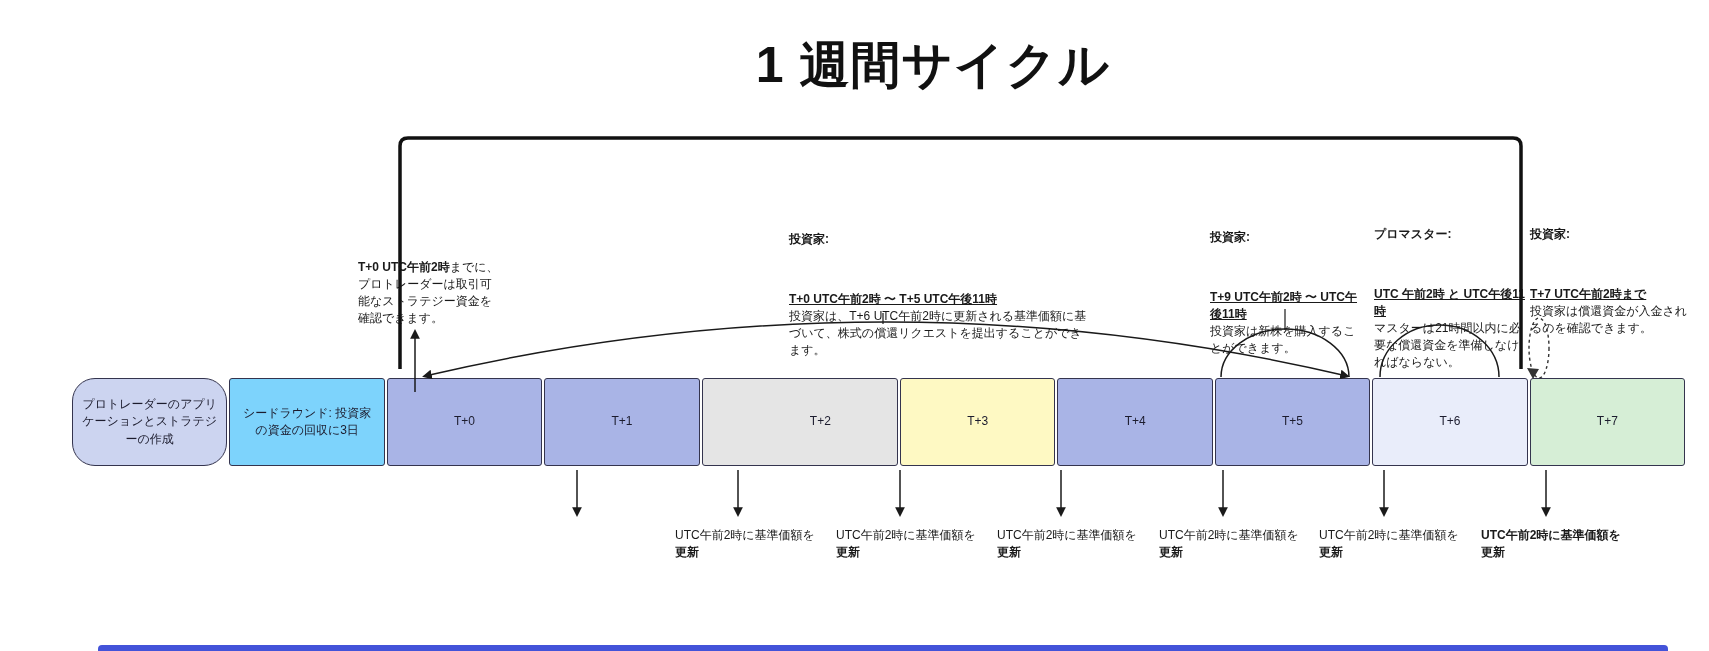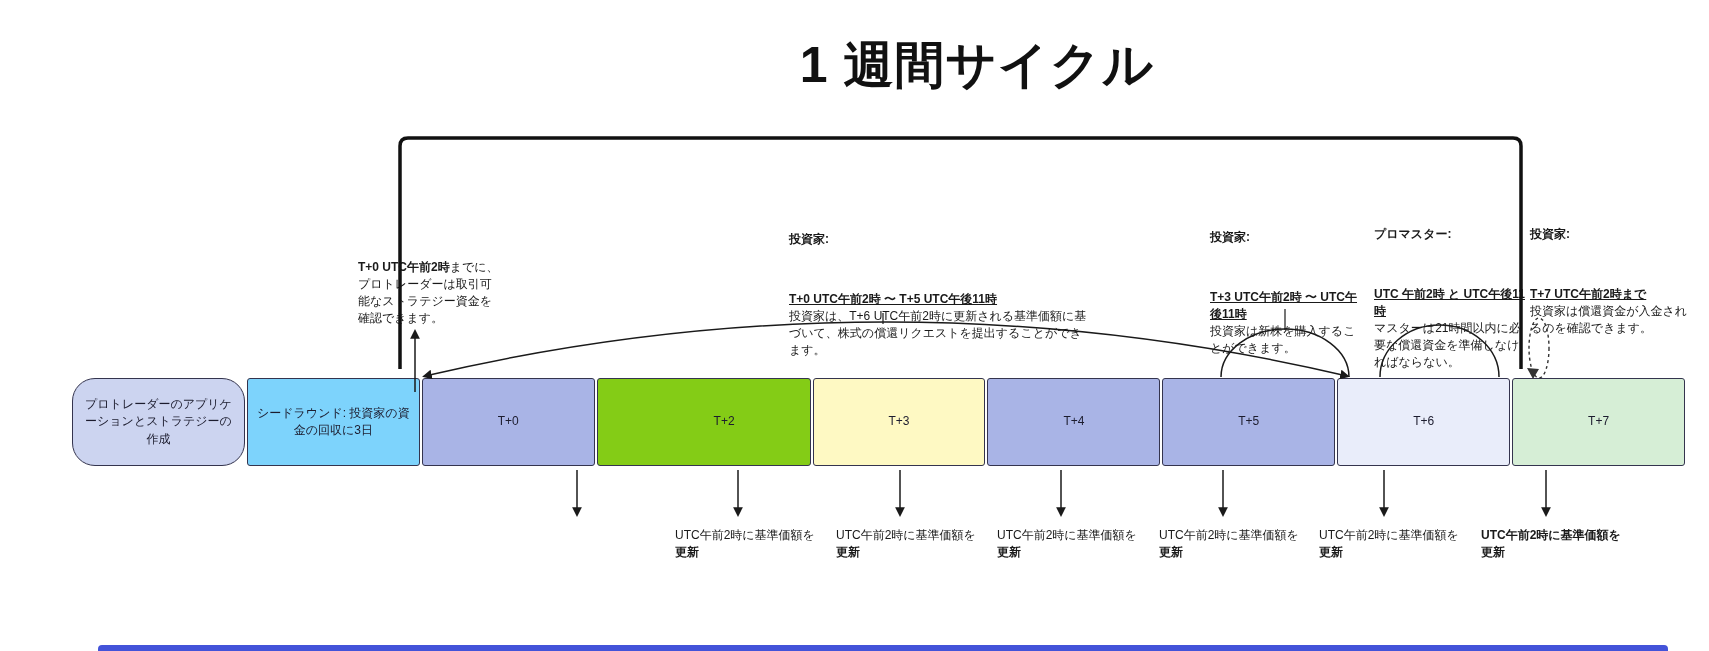--- a/index.html
+++ b/index.html
@@ -17,21 +17,20 @@
   .title {
     position:absolute;
     top:32px;
     left:933px;
     transform:translateX(-50%);
     font-size:50px;
     font-weight:800;
     color:#111;
     white-space:nowrap;
     letter-spacing:1px;
-    margin-left:44px;
   }
   .overlay {
     position:absolute;
     left:0; top:0;
     width:1709px; height:651px;
     pointer-events:none;
     z-index:5;
   }
   .timeline {
     position:absolute;
@@ -137,21 +136,24 @@
   <div class="timeline">
     <div class="cell" style="background: rgb(204, 212, 240); border-radius: 23px;">
         <span>プロトレーダーのアプリケーションとストラテジーの作成</span>
       </div>
     <div class="cell" style="background: #7dd3fc;">
         <span>シードラウンド: 投資家の資金の回収に3日</span>
       </div>
     <div class="cell" style="background: rgb(169, 180, 230);">
         <span>T+0</span>
       </div>
-    <div class="cell" style="background: #84cc16; padding-left: 48px;">
+    <div class="cell" style="background: rgb(169, 180, 230);">
+        <span>T+1</span>
+      </div>
+    <div class="cell" style="background: #e5e5e5; padding-left: 48px;">
         <span>T+2</span>
       </div>
     <div class="cell" style="background: #fef9c3;">
         <span>T+3</span>
       </div>
     <div class="cell" style="background: rgb(169, 180, 230);">
         <span>T+4</span>
       </div>
     <div class="cell" style="background: rgb(169, 180, 230);">
         <span>T+5</span>
@@ -169,21 +171,21 @@
   </div>
 
   <div class="note note-redeem">
     <div class="nb">投資家:</div>
     <div class="nr">T+0 UTC午前2時 〜 T+5 UTC午後11時</div>
     <div>投資家は、T+6 UTC午前2時に更新される基準価額に基づいて、株式の償還リクエストを提出することができます。</div>
   </div>
 
   <div class="note note-purchase">
     <div class="nb">投資家:</div>
-    <div class="nr">T+3 UTC午前2時 〜 UTC午後11時</div>
+    <div class="nr">T+9 UTC午前2時 〜 UTC午後11時</div>
     <div>投資家は新株を購入することができます。</div>
   </div>
 
   <div class="note note-promaster">
     <div class="nb">プロマスター:</div>
     <div class="nr">UTC 午前2時 と UTC午後11時</div>
     <div>マスターは21時間以内に必要な償還資金を準備しなければならない。</div>
   </div>
 
   <div class="note note-confirm">

